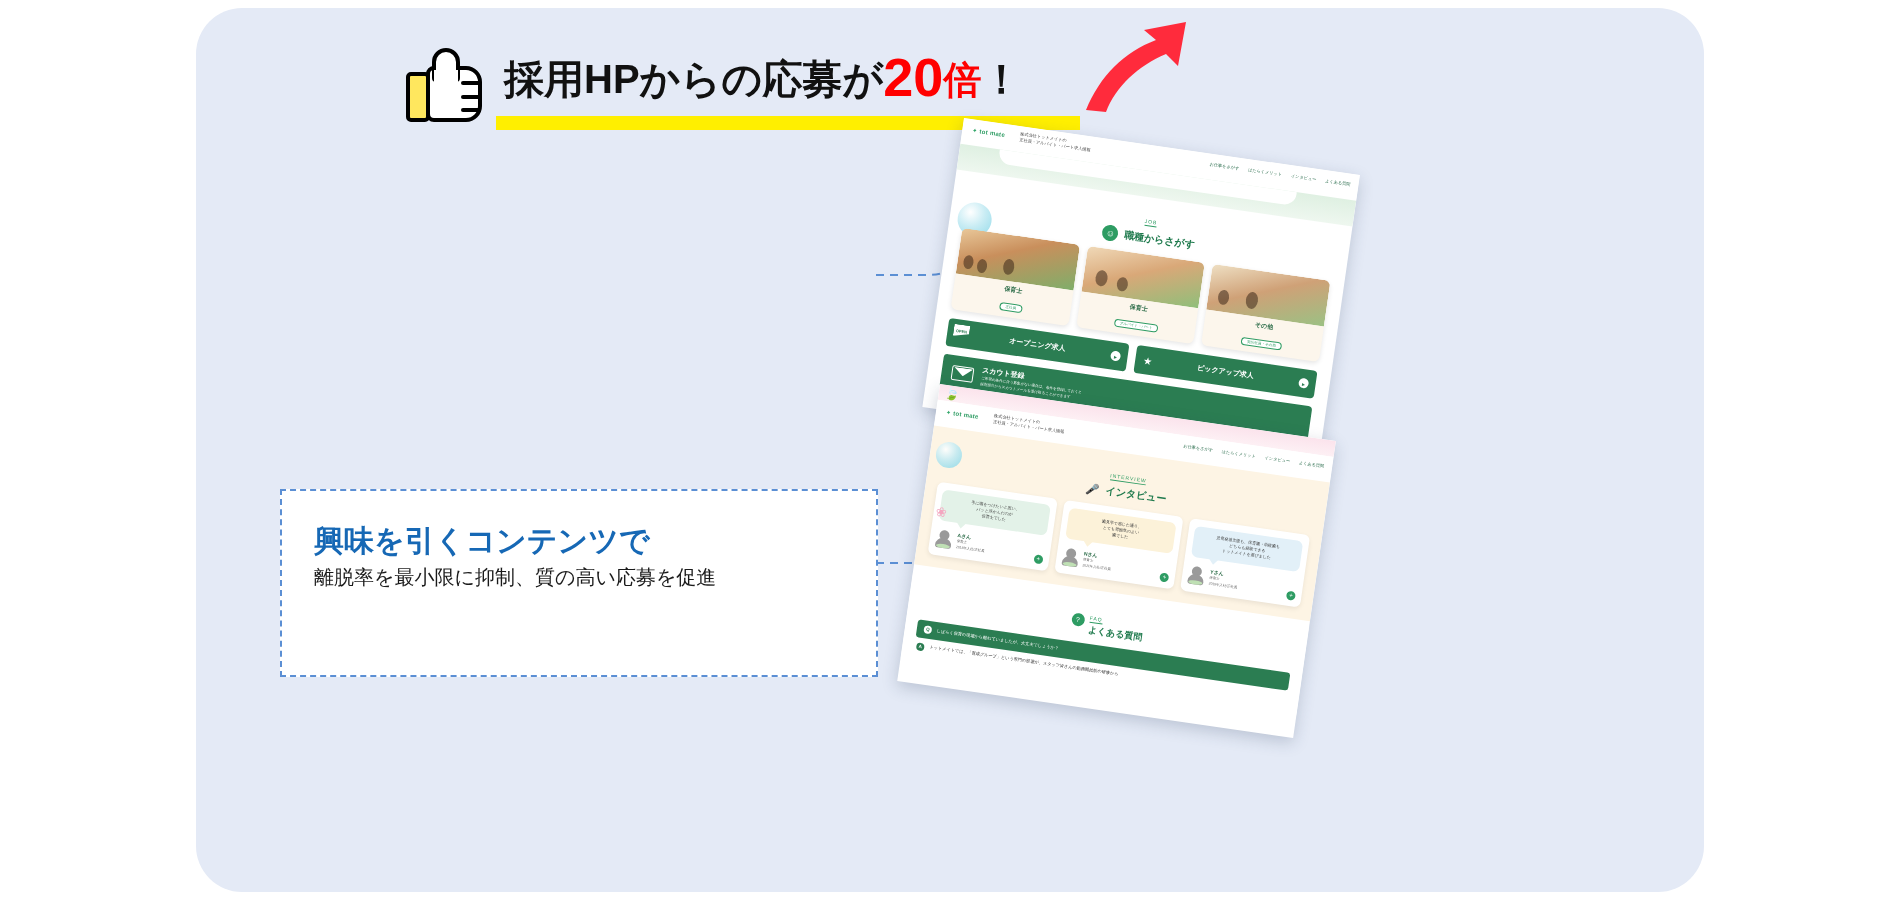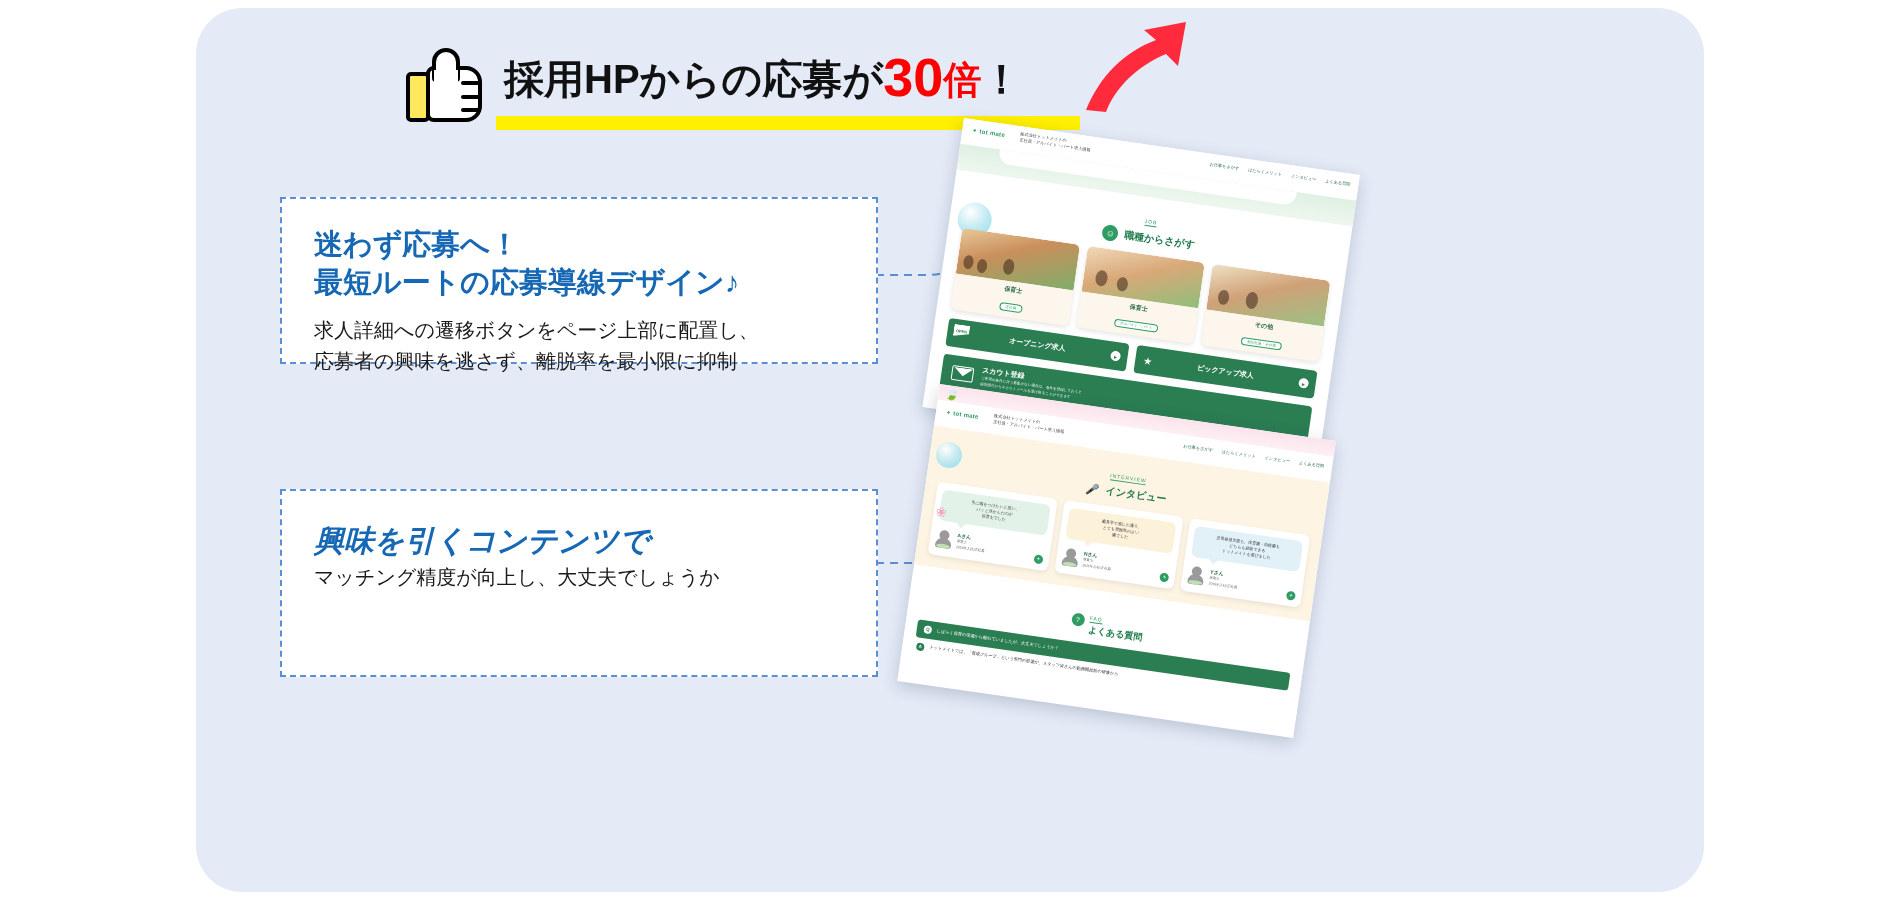--- a/index.html
+++ b/index.html
@@ -131,21 +131,21 @@
   .callout-inner { padding: 26px 0 0 32px; }
   #callout-2 .callout-inner { padding-top: 30px; }
 
   .c-head {
     color: #1668b5;
     font-weight: bold;
     font-size: 29px;
     line-height: 1.32;
     white-space: nowrap;
   }
-  #callout-2 .c-head { font-size: 30px; font-style: italic; }
+  #callout-2 .c-head { font-size: 30px; }
   .c-body {
     color: #1a1a1a;
     font-size: 20px;
     line-height: 1.45;
     white-space: nowrap;
     margin-top: 14px;
   }
   #callout-2 .c-body { margin-top: 22px; }
 
   
@@ -335,50 +335,42 @@
       <div class="cuff"></div>
       <div class="palm"></div>
       <div class="upthumb"></div>
       <div class="thumbmask"></div>
       <div class="fline f1"></div>
       <div class="fline f2"></div>
       <div class="fline f3"></div>
     </div>
     <div class="hl-yellow"></div>
     <div id="headline-text">
-      <span class="hl-main">採用HPからの応募が</span><span class="hl-num">30</span><span class="hl-bai">倍</span><span class="hl-excl">！</span>
+      <span class="hl-main">採用HPからの応募が</span><span class="hl-num">20</span><span class="hl-bai">倍</span><span class="hl-excl">！</span>
     </div>
   </div>
 
   <svg id="arrow" viewBox="0 0 110 96">
     <path d="M4 92 C 18 58, 42 34, 74 22 L 62 12 L 104 4 L 96 48 L 84 36 C 56 48, 34 68, 24 94 Z" fill="#ff2b3c"></path>
   </svg>
 
   <svg class="connector" style="left:876px; top:195px; width:140px; height:130px;" viewBox="0 0 140 130">
     <path d="M0 80 L 52 80 C 80 80, 96 62, 128 50" fill="none" stroke="#5b8fd4" stroke-width="2" stroke-dasharray="8 6"></path>
   </svg>
   <svg class="connector" style="left:876px; top:480px; width:140px; height:120px;" viewBox="0 0 140 120">
     <path d="M0 83 L 60 83 C 88 83, 100 78, 126 64" fill="none" stroke="#5b8fd4" stroke-width="2" stroke-dasharray="8 6"></path>
   </svg>
   <div class="m-dot" style="left:1054px; top:240px;"></div>
   <div class="m-dot" style="left:1032px; top:534px;"></div>
 
-  <div class="callout" id="callout-1">
-    <div class="callout-inner">
-      <div class="c-head">迷わず応募へ！</div>
-      <div class="c-head">最短ルートの応募導線デザイン♪</div>
-      <div class="c-body">求人詳細への遷移ボタンをページ上部に配置し、</div>
-      <div class="c-body" style="margin-top:2px;">応募者の興味を逃さず、離脱率を最小限に抑制</div>
-    </div>
-  </div>
 
   <div class="callout" id="callout-2">
     <div class="callout-inner">
       <div class="c-head">興味を引くコンテンツで</div>
-      <div class="c-body" style="margin-top:2px;">マッチング精度が向上し、大丈夫でしょうか</div>
+      <div class="c-body" style="margin-top:2px;">離脱率を最小限に抑制、質の高い応募を促進</div>
     </div>
   </div>
 
   <div id="mock-wrap">
 
     <div class="sheet" id="sheet-top">
       <div class="m-topbar">
         <div class="m-logo">
           <span class="leaf">✦</span> <span>tot mate</span>
         </div>

